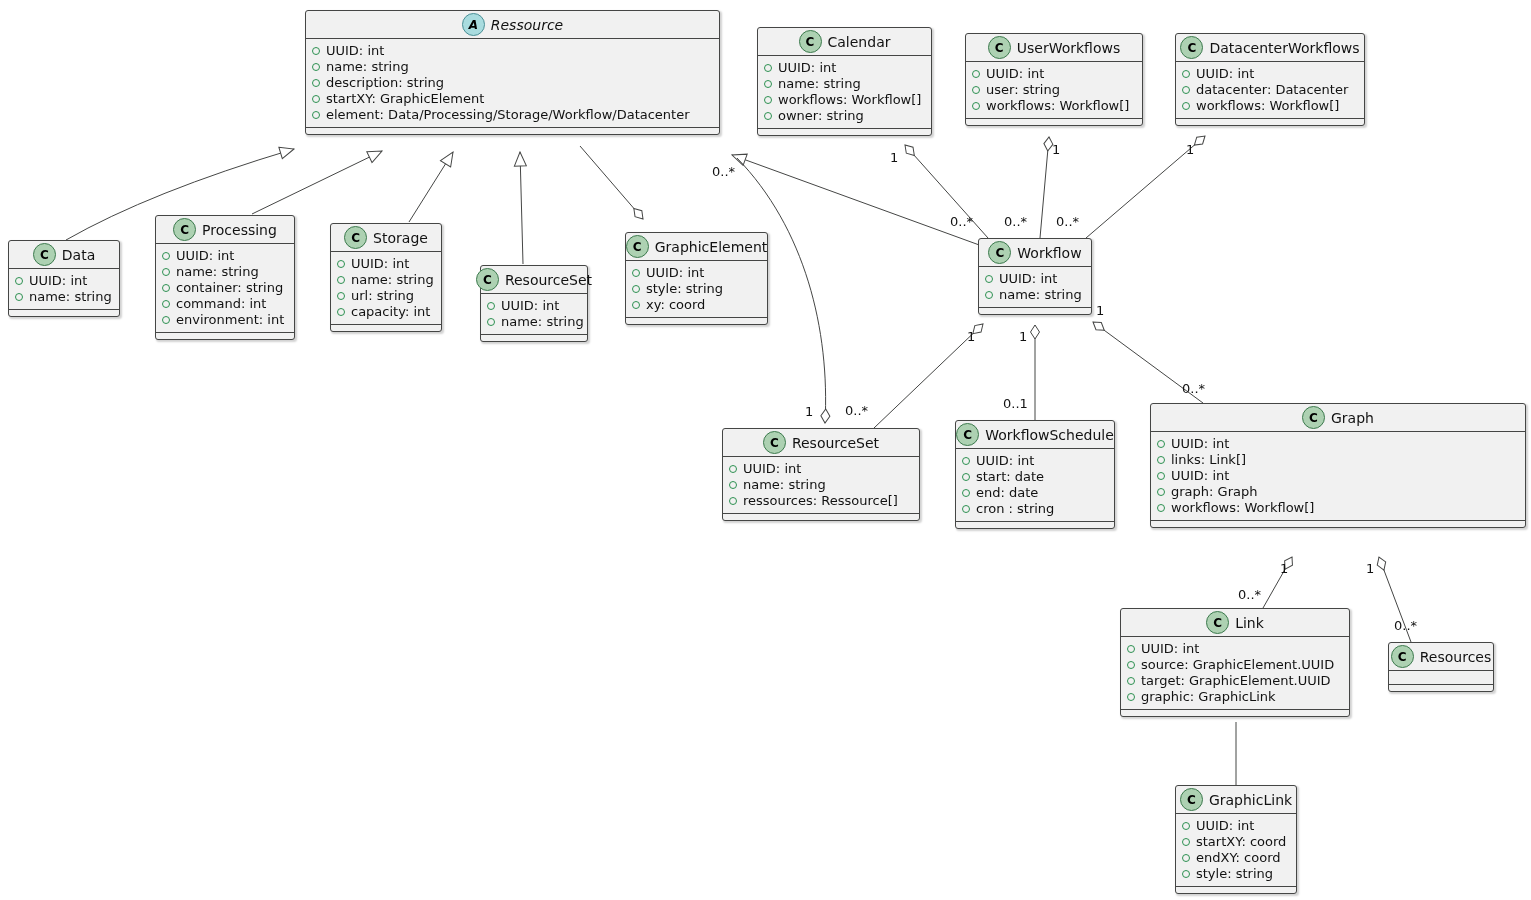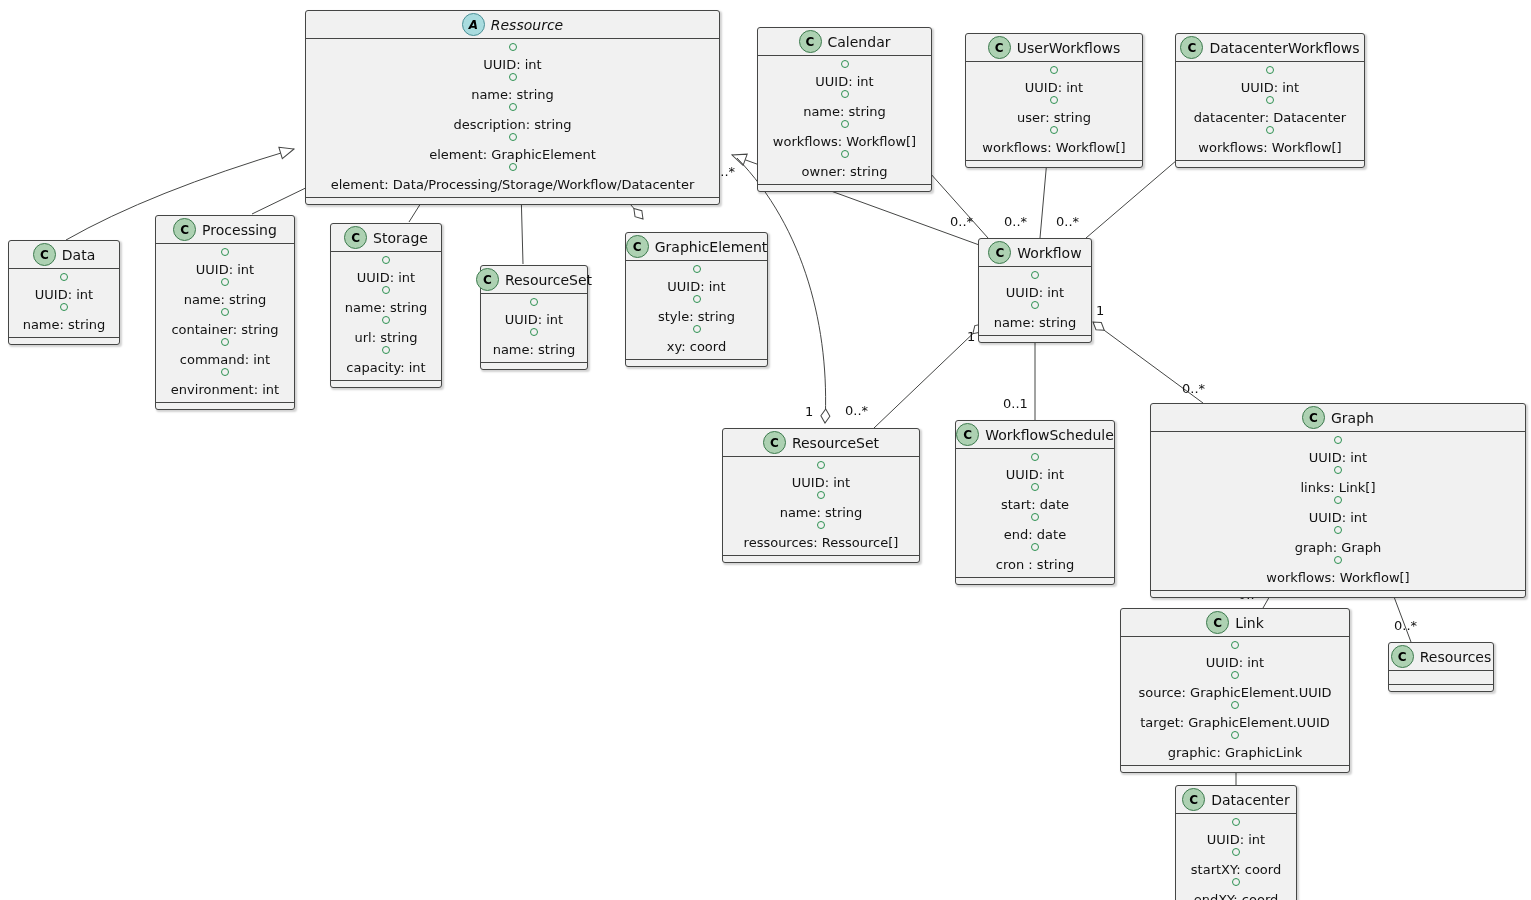--- a/index.html
+++ b/index.html
@@ -21,21 +21,21 @@
   .circ{
     width:21px;height:21px;border-radius:50%;
     background:#ADD1B2;border:1px solid #3D7A4E;
     display:flex;align-items:center;justify-content:center;
     font-weight:bold;font-size:12px;color:#000;flex:0 0 auto;line-height:1;
   }
   .circ.abstract{background:#A9DCDF;border-color:#4B8F96;font-style:italic;}
   .class-title{font-size:14px;color:#121212;white-space:nowrap;text-align:center;}
   .italic{font-style:italic;}
   .class-attrs{padding:4px 6px;min-height:5px;}
-  .attr-row{display:flex;align-items:center;gap:6px;line-height:16px;flex-direction:column;}
+  .attr-row{display:flex;align-items:center;gap:6px;line-height:16px;}
   .field-dot{
     width:6px;height:6px;border-radius:50%;
     border:1.5px solid #2E9152;background:transparent;flex:0 0 auto;
   }
   .attr-text{font-size:13px;color:#121212;white-space:nowrap;}
   .class-footer{border-top:1px solid #454645;height:6px;}
   text.mult{font-size:13px;fill:#121212;font-family:"DejaVu Sans","Liberation Sans",sans-serif;}
 </style>
 </head>
 <body>
@@ -104,21 +104,21 @@
         <div class="attr-row">
           <span class="field-dot"></span>
           <span class="attr-text">name: string</span>
         </div>
         <div class="attr-row">
           <span class="field-dot"></span>
           <span class="attr-text">description: string</span>
         </div>
         <div class="attr-row">
           <span class="field-dot"></span>
-          <span class="attr-text">element: GraphicElement</span>
+          <span class="attr-text">startXY: GraphicElement</span>
         </div>
         <div class="attr-row">
           <span class="field-dot"></span>
           <span class="attr-text">element: Data/Processing/Storage/Workflow/Datacenter</span>
         </div>
       </div>
     <div class="class-footer"></div>
   </div>
 
   <div class="class-box" style="left:757px;top:27px;width:175px;">
@@ -432,21 +432,21 @@
       <span class="circ">C</span>
       <span class="class-title">Resources</span>
     </div>
     <div class="class-attrs"></div>
     <div class="class-footer"></div>
   </div>
 
   <div class="class-box" style="left:1175px;top:785px;width:122px;">
     <div class="class-header">
       <span class="circ">C</span>
-      <span class="class-title">Datacenter</span>
+      <span class="class-title">GraphicLink</span>
     </div>
     <div class="class-attrs">
         <div class="attr-row">
           <span class="field-dot"></span>
           <span class="attr-text">UUID: int</span>
         </div>
         <div class="attr-row">
           <span class="field-dot"></span>
           <span class="attr-text">startXY: coord</span>
         </div>

